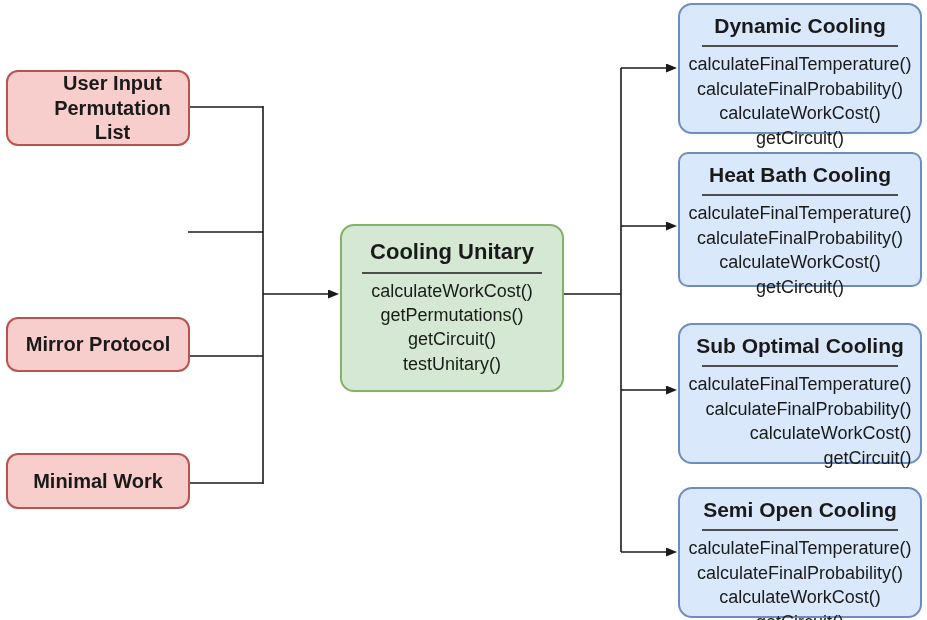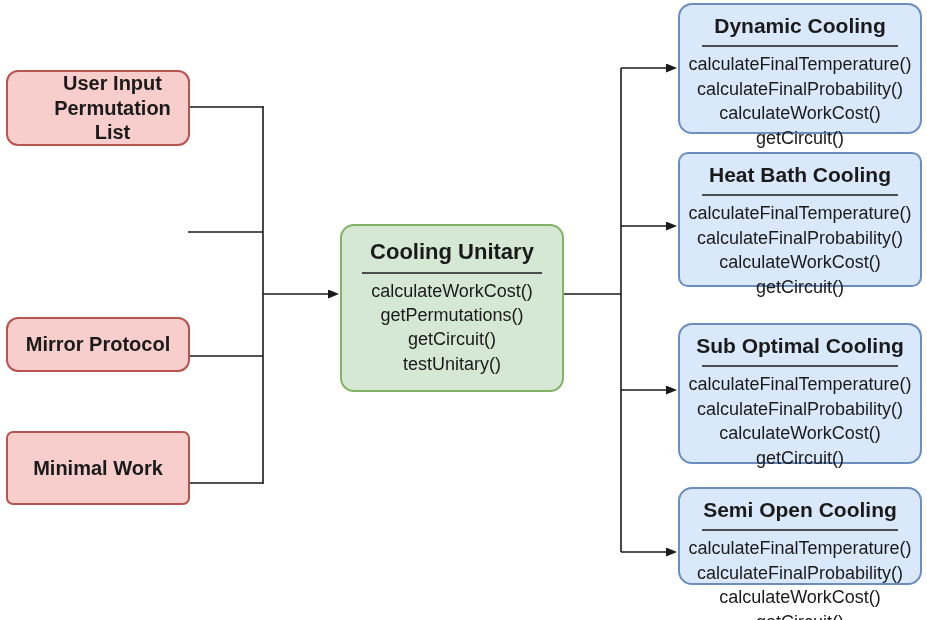--- a/index.html
+++ b/index.html
@@ -101,21 +101,21 @@
     <line x1="621" y1="390" x2="666" y2="390" marker-end="url(#arrow)"></line>
     <line x1="621" y1="552" x2="666" y2="552" marker-end="url(#arrow)"></line>
   </svg>
 
   <div class="box input-box" style="top:70px;height:76px;padding-left:36px;">
     <span>User Input Permutation List</span>
   </div>
   <div class="box input-box" style="top:317px;height:55px;">
     <span>Mirror Protocol</span>
   </div>
-  <div class="box input-box" style="top:431px;height:74px;border-radius:7px;">
+  <div class="box input-box" style="top:453px;height:56px;">
     <span>Minimal Work</span>
   </div>
 
   <div class="box class-box center-box">
     <div class="class-title">Cooling Unitary</div>
     <div class="class-sep"></div>
     <div class="method-list">
       <div>calculateWorkCost()</div>
       <div>getPermutations()</div>
       <div>getCircuit()</div>
@@ -138,32 +138,32 @@
     <div class="class-title">Heat Bath Cooling</div>
     <div class="class-sep"></div>
     <div class="method-list">
       <div>calculateFinalTemperature()</div>
       <div>calculateFinalProbability()</div>
       <div>calculateWorkCost()</div>
       <div>getCircuit()</div>
     </div>
   </div>
 
-  <div class="box class-box output-box" style="top:323px;height:141px;">
+  <div class="box class-box output-box" style="top:323px;height:141px;text-align:right;">
     <div class="class-title">Sub Optimal Cooling</div>
     <div class="class-sep"></div>
     <div class="method-list">
       <div>calculateFinalTemperature()</div>
       <div>calculateFinalProbability()</div>
       <div>calculateWorkCost()</div>
       <div>getCircuit()</div>
     </div>
   </div>
 
-  <div class="box class-box output-box" style="top:487px;height:98px;">
+  <div class="box class-box output-box" style="top:487px;height:131px;">
     <div class="class-title">Semi Open Cooling</div>
     <div class="class-sep"></div>
     <div class="method-list">
       <div>calculateFinalTemperature()</div>
       <div>calculateFinalProbability()</div>
       <div>calculateWorkCost()</div>
       <div>getCircuit()</div>
     </div>
   </div>
 

